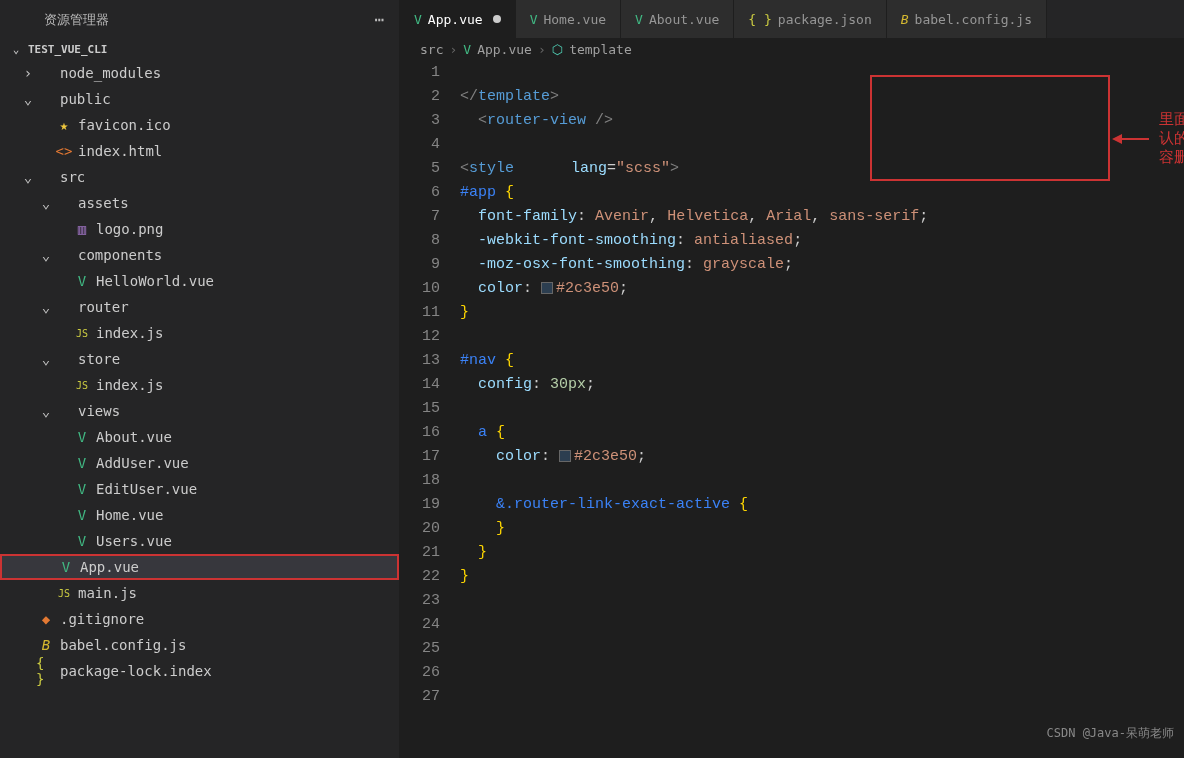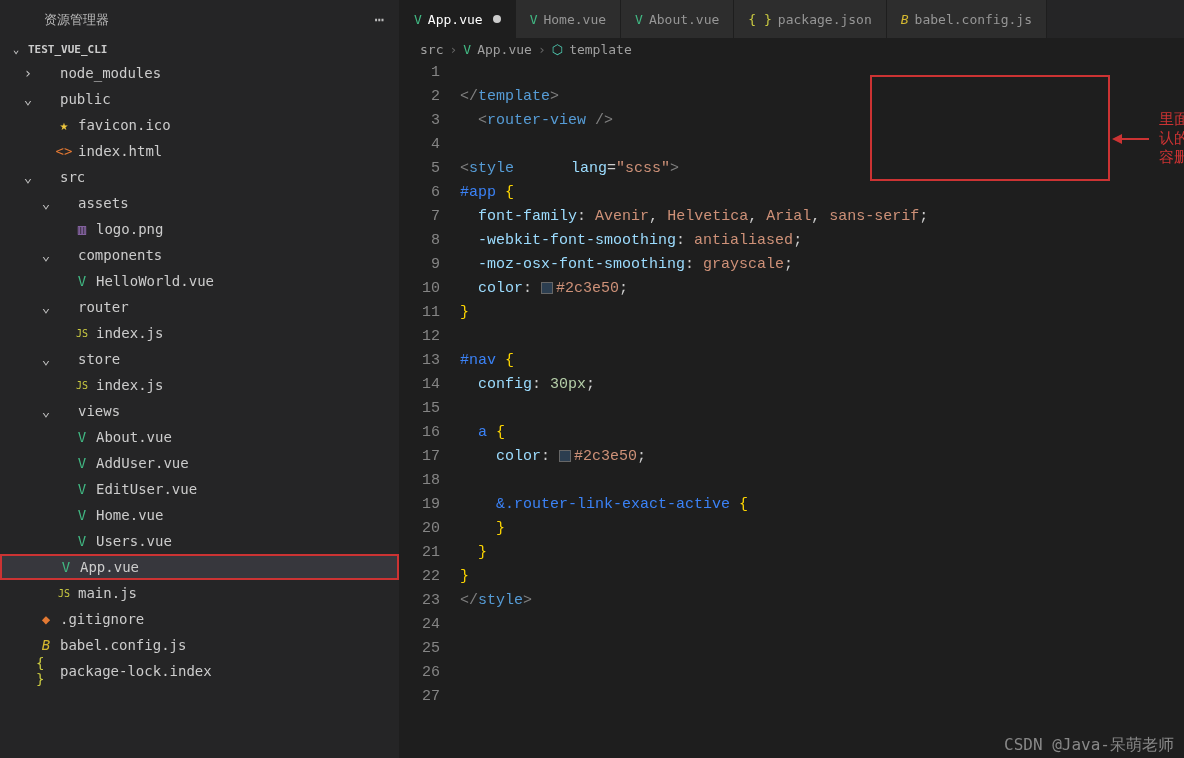--- a/index.html
+++ b/index.html
@@ -158,23 +158,23 @@
   position: absolute;
   left: -8px;
   top: -4px;
   border-right: 10px solid #cc3333;
   border-top: 5px solid transparent;
   border-bottom: 5px solid transparent;
 }
 .watermark {
   position: absolute;
   right: 10px;
-  bottom: 2px;
+  bottom: 16px;
   color: #888888;
-  font-size: 16px;
+  font-size: 12px;
 }
 
 
 .c-bracket { color: #808080; }
 .c-tag { color: #569cd6; }
 .c-attr { color: #9cdcfe; margin-left: 48px; }
 .c-str { color: #ce9178; }
 .c-sel { color: #3b82f6; }
 .c-brace { color: #ffd700; }
 .c-prop { color: #9cdcfe; }
@@ -437,21 +437,20 @@
         <div class="line"><span class="c-sel">#nav</span> <span class="c-brace">{</span></div>
         <div class="line">  <span class="c-prop">config</span><span class="c-punct">:</span> <span class="c-num">30px</span><span class="c-punct">;</span></div>
         <div class="line">&nbsp;</div>
         <div class="line">  <span class="c-sel">a</span> <span class="c-brace">{</span></div>
         <div class="line">    <span class="c-prop">color</span><span class="c-punct">:</span> <span class="color-swatch" style="background:#2c3e50"></span><span class="c-val">#2c3e50</span><span class="c-punct">;</span></div>
         <div class="line">&nbsp;</div>
         <div class="line">    <span class="c-sel">&amp;.router-link-exact-active</span> <span class="c-brace">{</span></div>
         <div class="line">    <span class="c-brace">}</span></div>
         <div class="line">  <span class="c-brace">}</span></div>
         <div class="line"><span class="c-brace">}</span></div>
-        <div class="line"><span class="c-bracket">&lt;/</span><span class="c-tag">style</span><span class="c-bracket">&gt;</span></div>
       </div>
   </div>
 
   <div class="red-box"></div>
   <div class="arrow-annot">
     <div class="arrow-line"></div>
     <span>里面默认的内容删除</span>
   </div>
   <div class="watermark">CSDN @Java-呆萌老师</div>
 </div>

